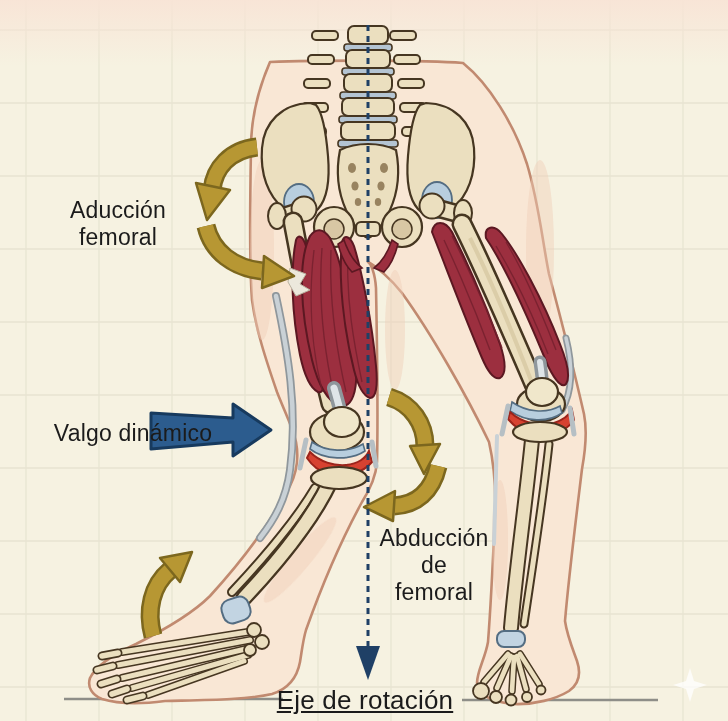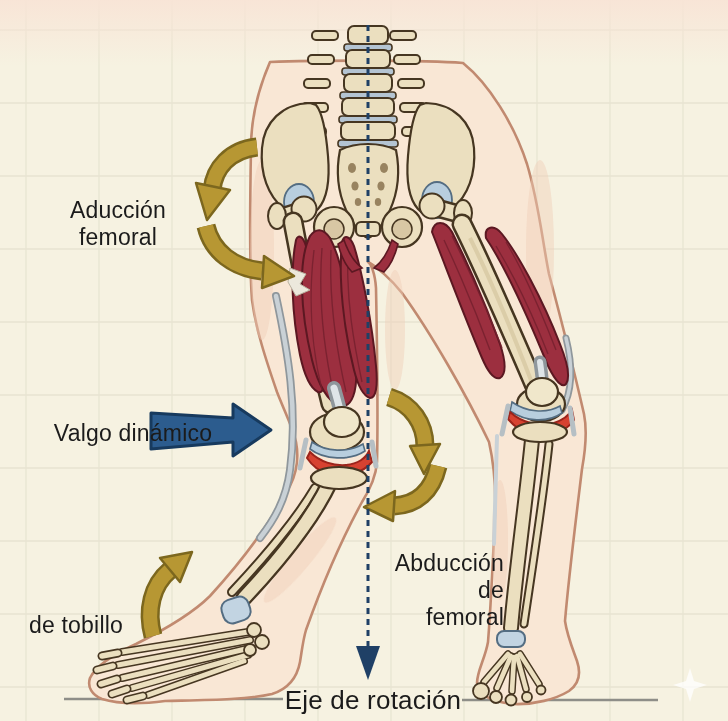--- a/index.html
+++ b/index.html
@@ -335,28 +335,27 @@
 
 <div class="lbl" style="left:28px;top:197px;width:180px;">
   <span>Aducción</span><br>
   <span>femoral</span>
 </div>
 
 <div class="lbl" style="left:23px;top:381px;width:220px;margin-top:39px;">
   <span>Valgo dinámico</span>
 </div>
 
-<div class="lbl" style="left:364px;top:550px;width:140px;text-align:right;">
+<div class="lbl" style="left:364px;top:525px;width:140px;">
   <span>Abducción</span><br>
   <span>de</span><br>
   <span>femoral</span>
 </div>
 
 <div class="lbl" style="left:0px;top:585px;width:152px;">
   <br>
-  <span>de tobillo</span>
-</div>
-
-<div class="lbl lbl-eje" style="left:282px;top:685px;width:182px;">
+</div>
+
+<div class="lbl lbl-eje" style="left:274px;top:685px;width:182px;text-decoration:underline;">
   <span>Eje de rotación</span>
 </div>
 
 </div>
 
 </body></html>

